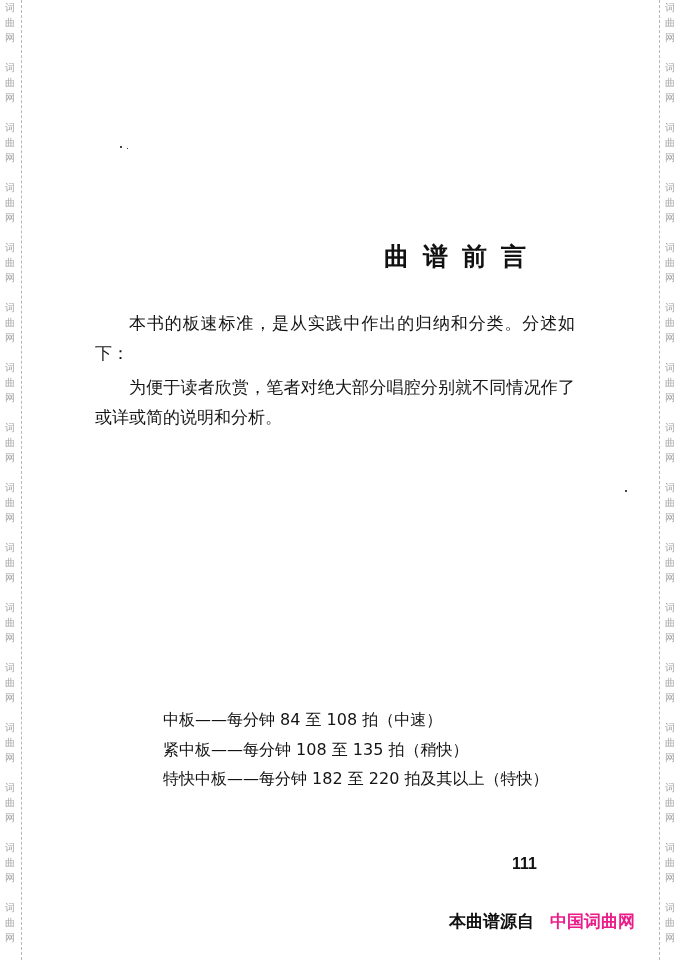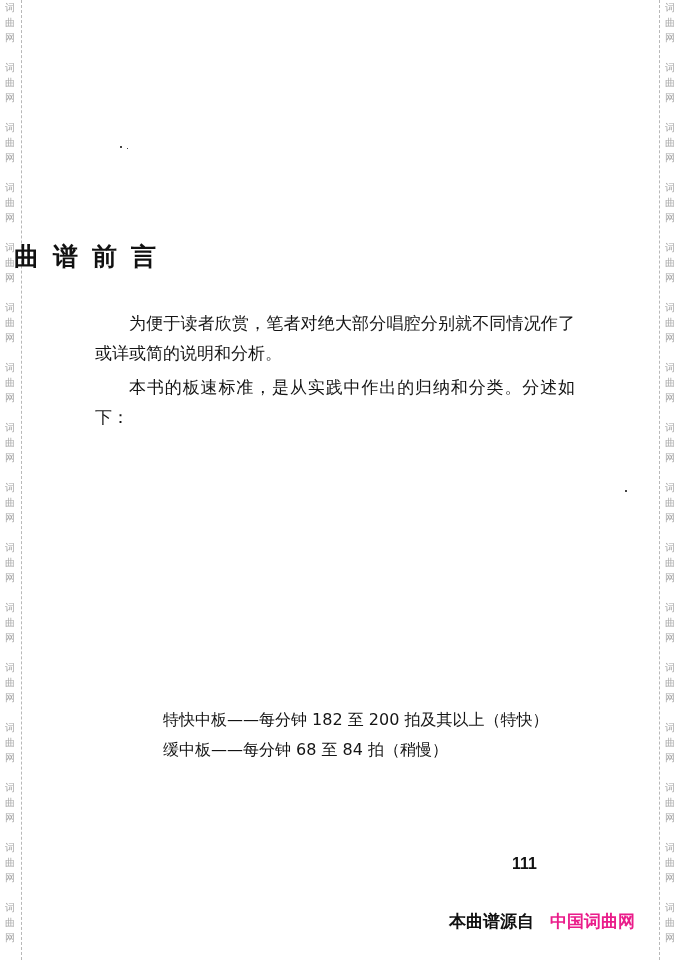--- a/index.html
+++ b/index.html
@@ -46,21 +46,21 @@
       position: absolute;
       width: 2px;
       height: 2px;
       background: #444;
     }
     .title {
       position: absolute;
       top: 240px;
       left: 0;
       width: 540px;
-      text-align: left;
+      text-align: right;
       font-family: "DejaVu Sans", sans-serif;
       font-weight: bold;
       font-size: 25px;
       letter-spacing: 14px;
       padding-left: 14px;
       box-sizing: border-box;
       color: #111;
     }
     .body-text {
       position: absolute;
@@ -285,26 +285,27 @@
 </div>
 <div class="dash-line right"></div>
 
 <div class="speck" style="left:120px;top:146px"></div>
 <div class="speck" style="left:127px;top:148px;width:1px;height:1px"></div>
 <div class="speck" style="left:625px;top:490px"></div>
 
 <div class="title">曲谱前言</div>
 
 <div class="body-text">
+  <p>本书的板速标准，是从实践中作出的归纳和分类。分述如下：</p>
   <p>为便于读者欣赏，笔者对绝大部分唱腔分别就不同情况作了或详或简的说明和分析。</p>
-  <p>本书的板速标准，是从实践中作出的归纳和分类。分述如下：</p>
 </div>
 
 <div class="tempo-list">
-  <div>特快中板——每分钟 182 至 200 拍及其以上（特快）</div>
-  <div>缓中板——每分钟 68 至 84 拍（稍慢）</div>
+  <div>中板——每分钟 84 至 108 拍（中速）</div>
+  <div>紧中板——每分钟 108 至 135 拍（稍快）</div>
+  <div>特快中板——每分钟 182 至 220 拍及其以上（特快）</div>
 </div>
 
 <div class="page-number">111</div>
 
 <div class="source-credit">
   <span class="source-label">本曲谱源自</span><a class="source-link">中国词曲网</a>
 </div>
 
 </body></html>

